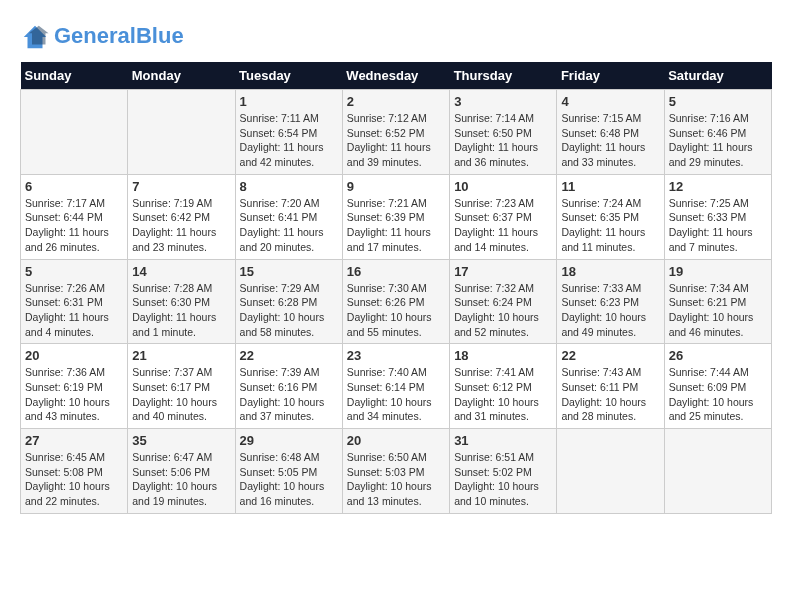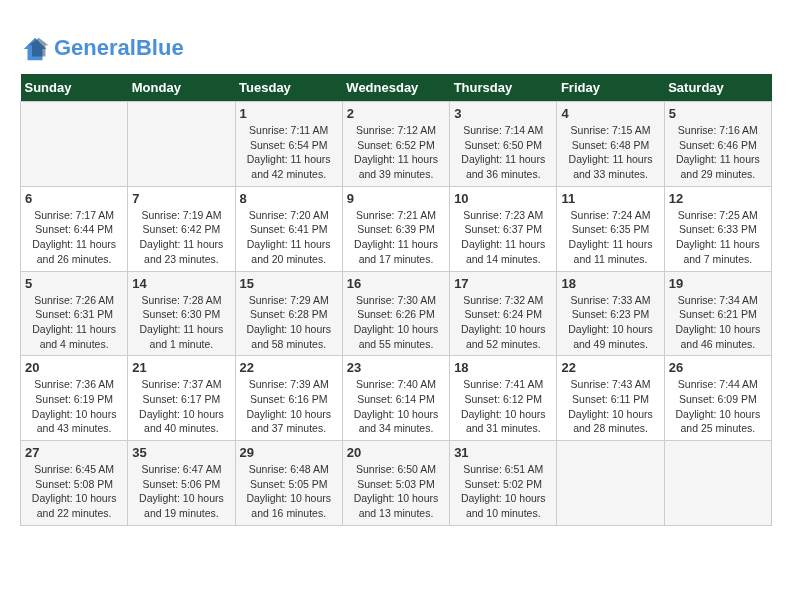--- a/index.html
+++ b/index.html
@@ -12,21 +12,20 @@
     }
     .header {
       display: flex;
       justify-content: space-between;
       align-items: flex-start;
       margin-bottom: 10px;
     }
     .logo {
       display: flex;
       align-items: center;
-      margin-top: 12px;
     }
     .logo-text {
       font-size: 22px;
       font-weight: bold;
       color: #1a3a5c;
       line-height: 1.1;
     }
     .logo-text span {
       color: #4a90d9;
     }
@@ -47,21 +46,21 @@
     .subtitle {
       font-size: 16px;
       color: #444;
     }
     table {
       width: 100%;
       border-collapse: collapse;
       font-size: 11px;
     }
     thead tr th {
-      background-color: #14532d;
+      background-color: #0f172a;
       color: #fff;
       padding: 6px 4px;
       text-align: left;
       font-size: 13px;
       font-weight: bold;
     }
     tbody tr td {
       border: 1px solid #ccc;
       vertical-align: top;
       padding: 4px;
@@ -78,21 +77,20 @@
     .day-num {
       font-weight: bold;
       font-size: 13px;
       display: block;
       margin-bottom: 2px;
     }
     .day-info {
       font-size: 10.5px;
       line-height: 1.4;
       color: #333;
-      text-align: center;
     }
     .empty-cell {
       background-color: #f5f5f5;
     }
   </style>
 </head>
 <body>
 
 <div class="header">
   <div class="logo">

